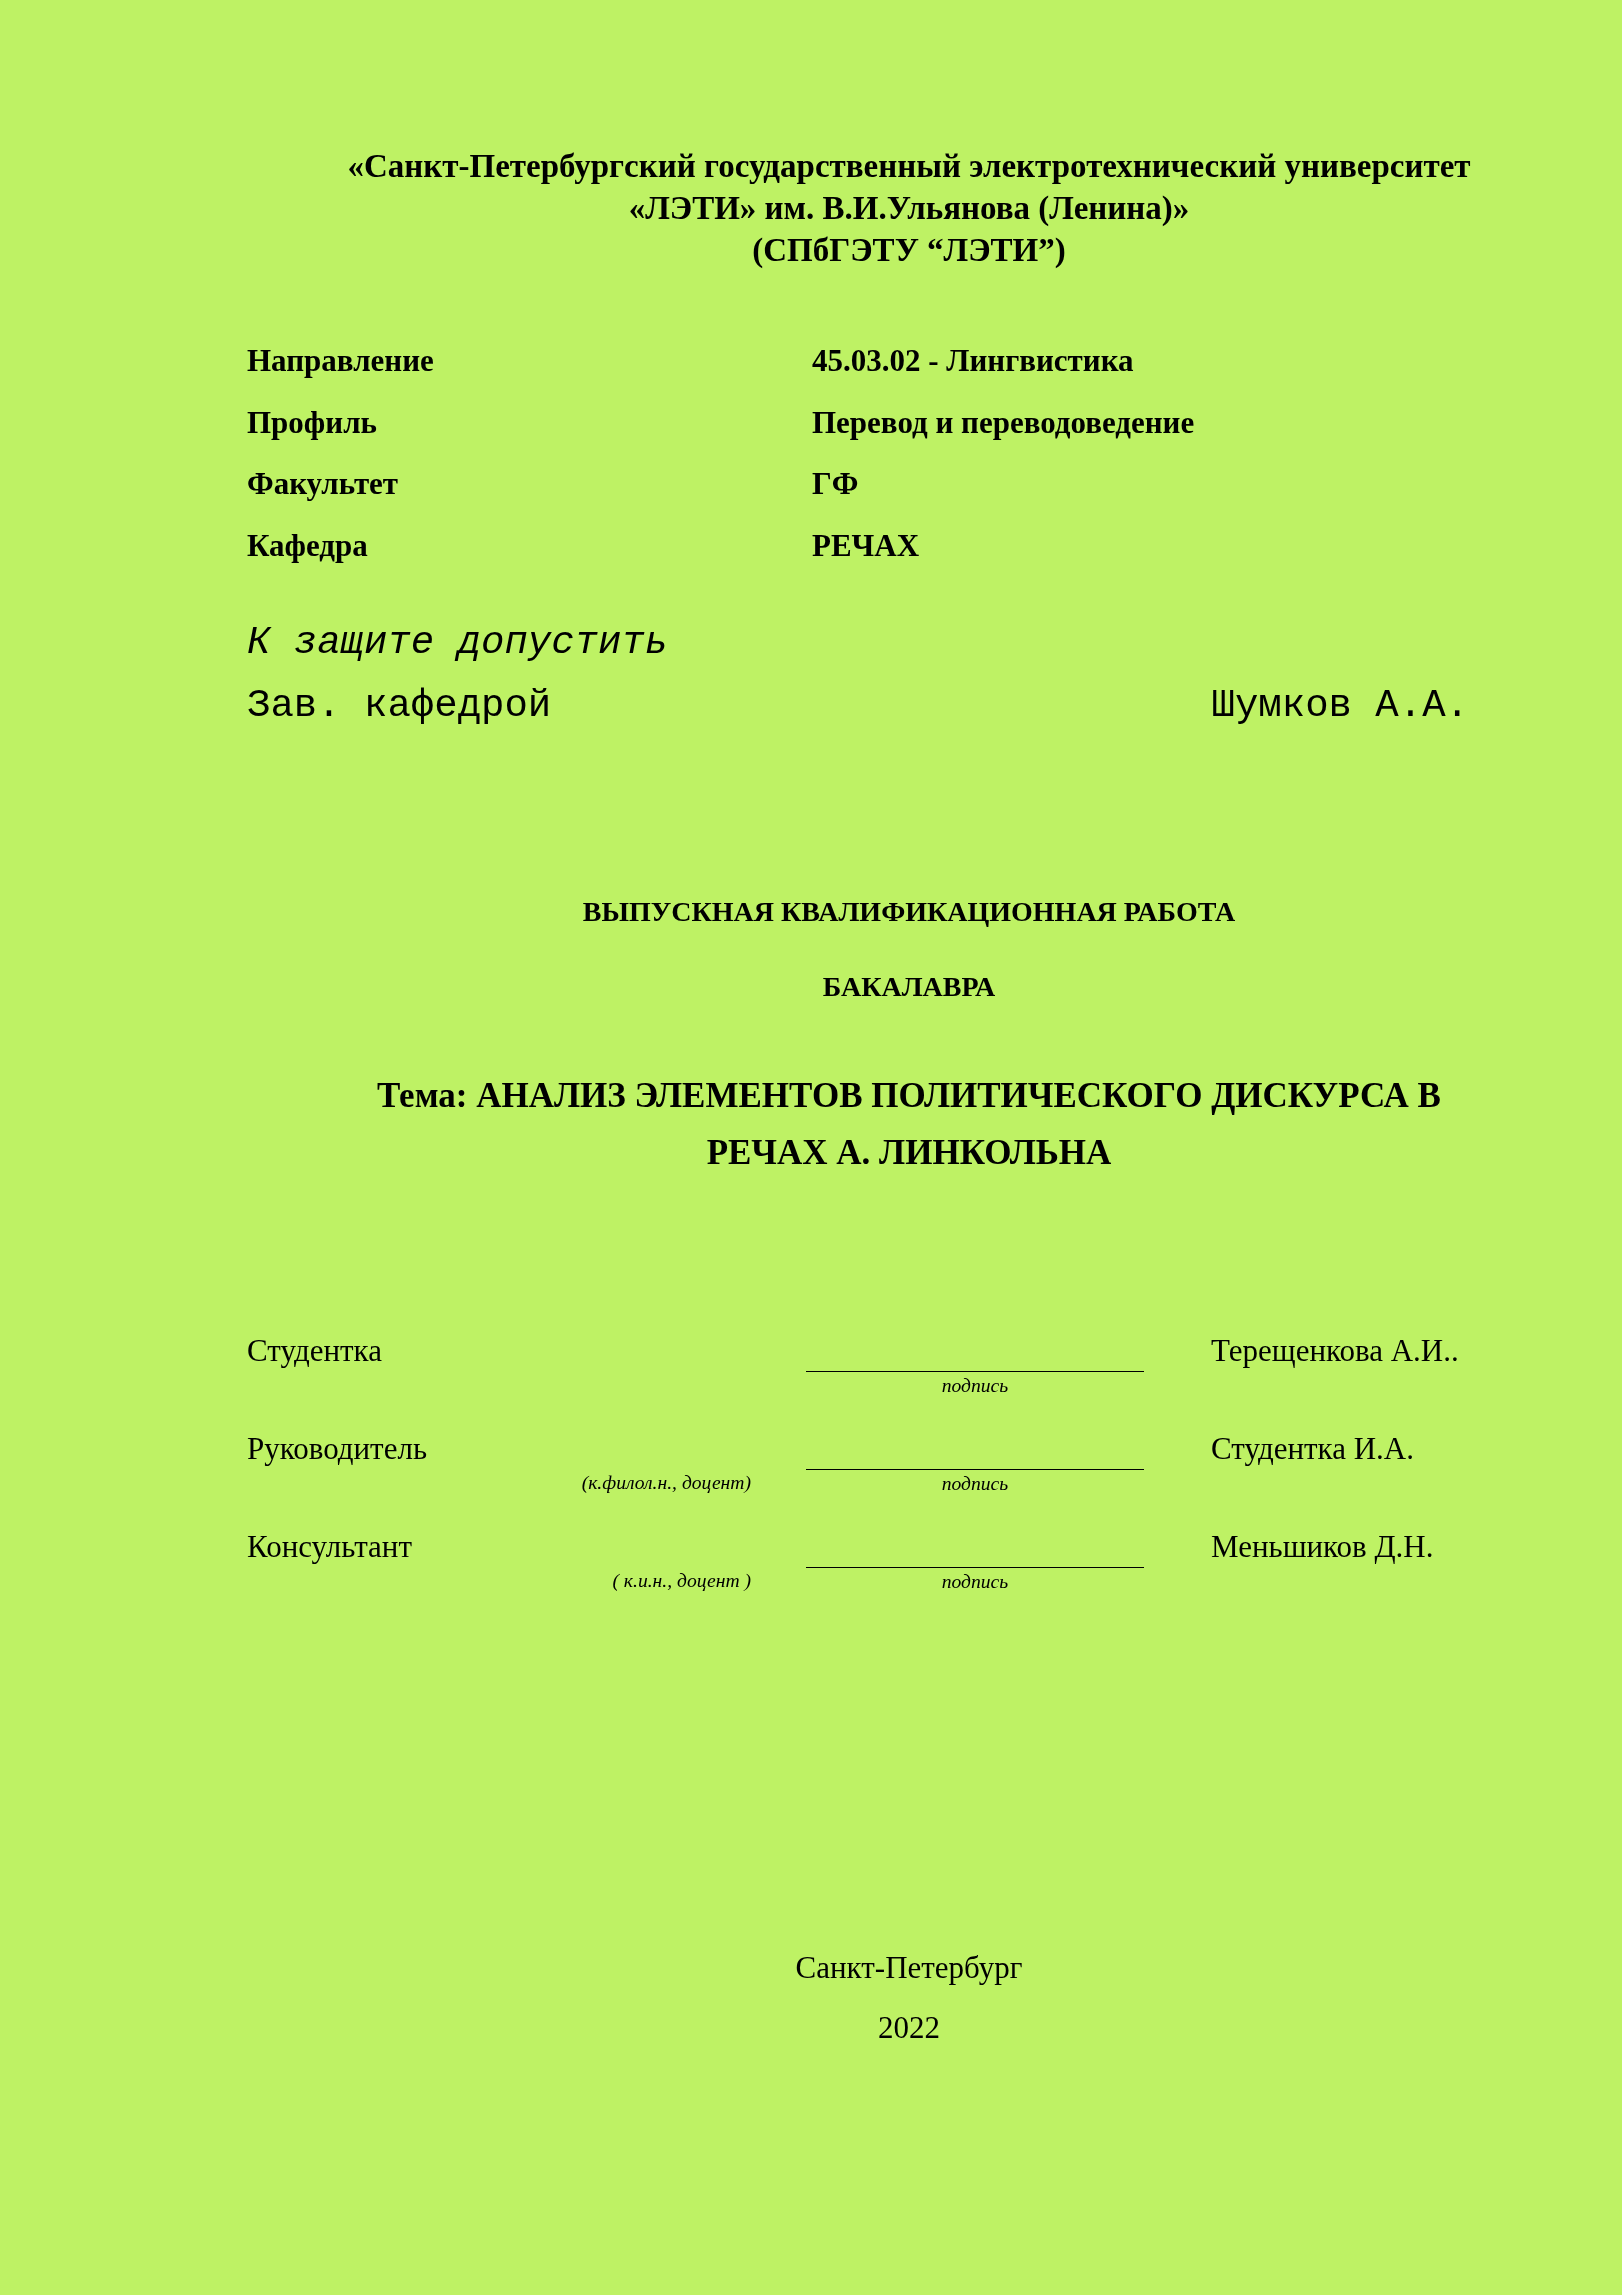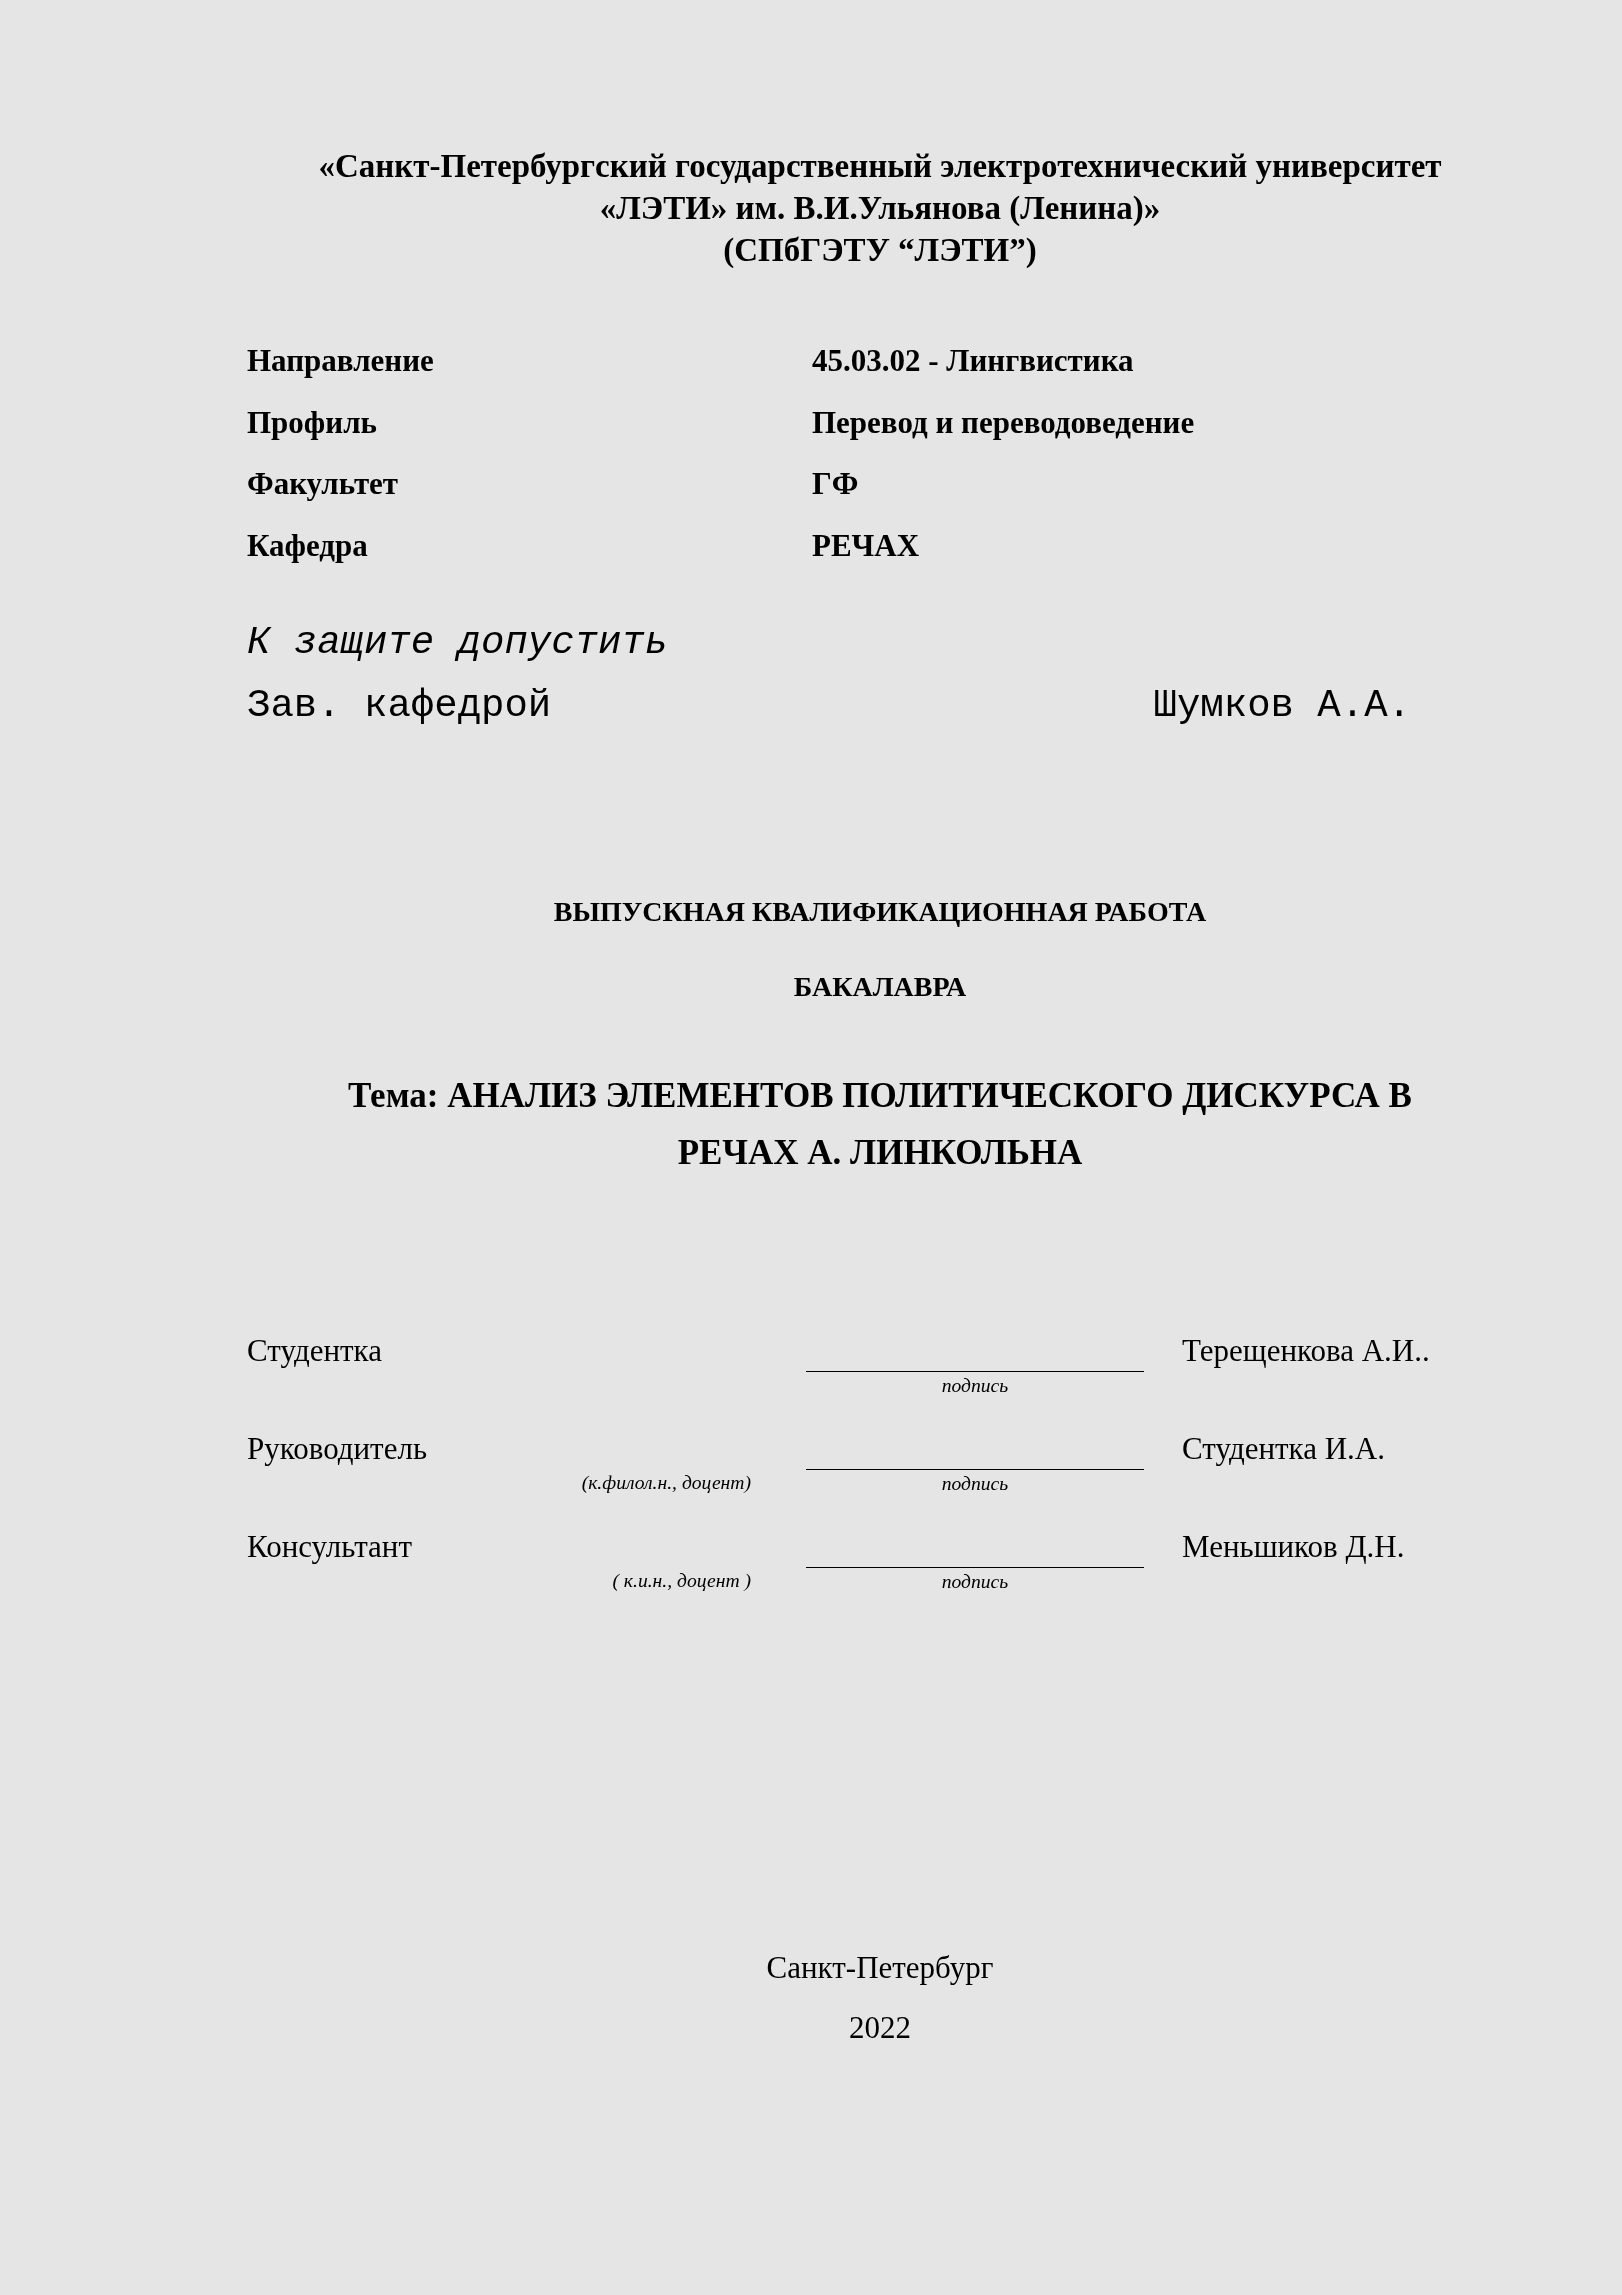--- a/index.html
+++ b/index.html
@@ -5,23 +5,23 @@
   html, body {
     margin: 0;
     padding: 0;
     background: #ffffff;
   }
   .page {
     position: relative;
     width: 1623px;
     height: 2295px;
     margin: 0 auto;
-    background: #e5e5e5;
+    background: #bef264;
     box-sizing: border-box;
-    padding: 145px 110px 0 247px;
+    padding: 145px 52px 0 247px;
     font-family: "Liberation Serif", serif;
     color: #000000;
     overflow: hidden;
   }
   
   .doc-header {
     text-align: center;
     font-weight: bold;
     font-size: 33px;
     line-height: 42px;
@@ -111,21 +111,21 @@
     border-bottom: 1.6px solid #000000;
   }
   .sig-caption {
     text-align: center;
     font-size: 19.6px;
     font-style: italic;
     padding-top: 3.1px;
     line-height: 22px;
   }
   .sig-col3 {
-    margin-left: 38px;
+    margin-left: 67px;
     font-size: 31px;
     line-height: 41px;
     white-space: nowrap;
   }
   
   .footer {
     margin-top: 345px;
     text-align: center;
     font-size: 31px;
     line-height: 60px;

